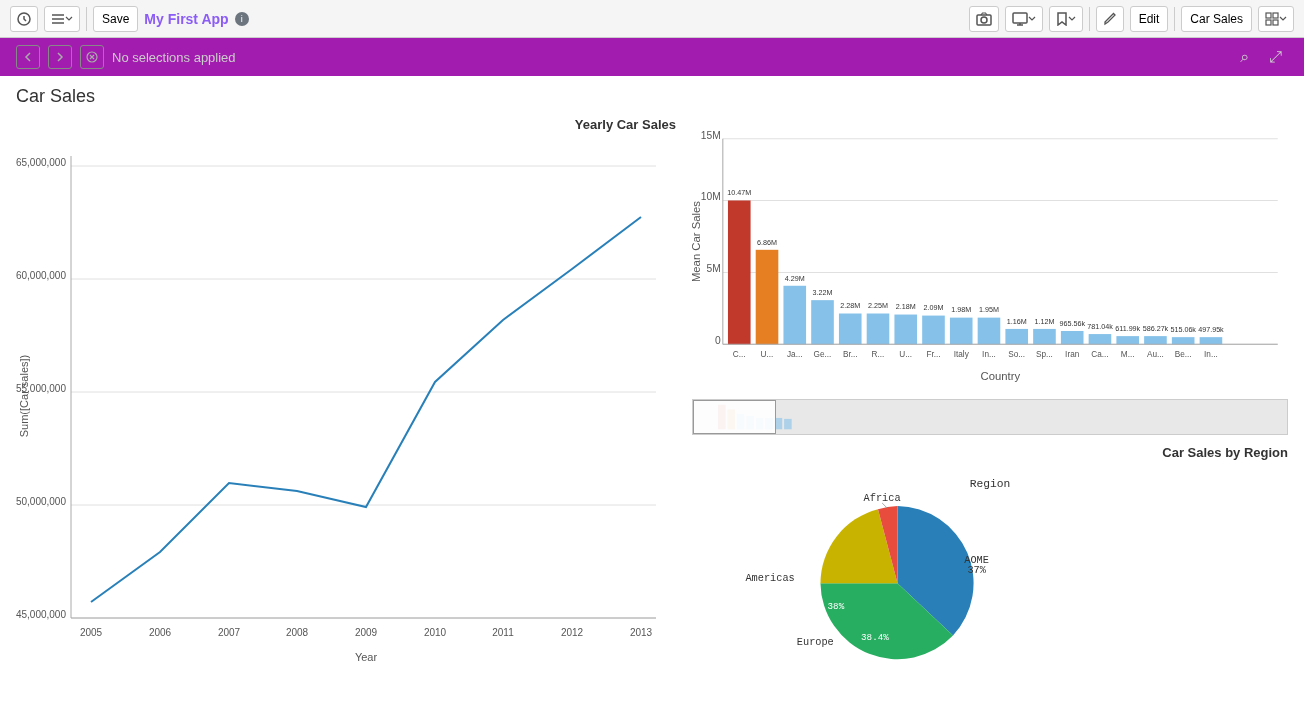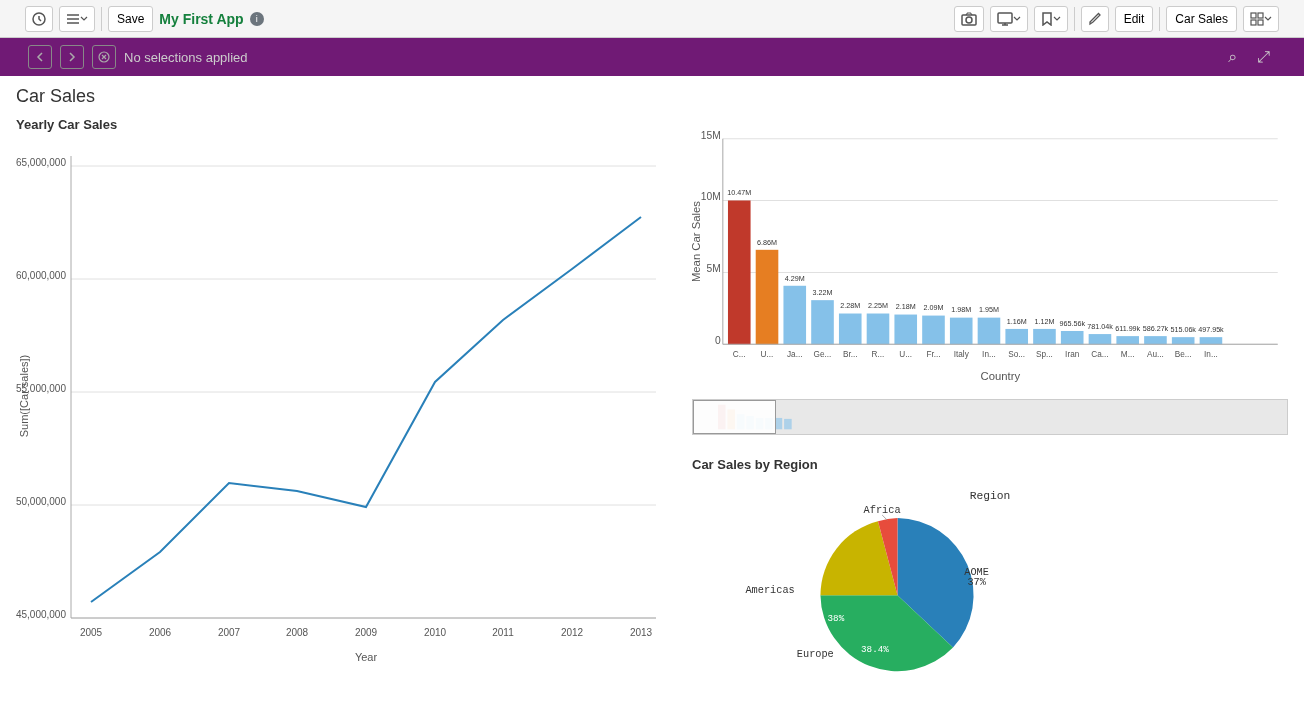--- a/index.html
+++ b/index.html
@@ -5,21 +5,21 @@
     * { box-sizing: border-box; margin: 0; padding: 0; }
     body { font-family: Arial, sans-serif; font-size: 12px; background: #fff; }
 
     
     .toolbar {
       display: flex;
       align-items: center;
       background: #f5f5f5;
       border-bottom: 1px solid #ccc;
       height: 38px;
-      padding: 0 25px;
+      padding: 0 10px;
       gap: 6px;
     }
     .toolbar-left { display: flex; align-items: center; gap: 6px; flex: 1; }
     .toolbar-right { display: flex; align-items: center; gap: 6px; }
     .toolbar-btn {
       border: 1px solid #ccc;
       background: #fff;
       border-radius: 3px;
       padding: 3px 8px;
       cursor: pointer;
@@ -33,37 +33,37 @@
       border-radius: 3px;
       padding: 3px 6px;
       cursor: pointer;
       height: 26px;
       display: flex; align-items: center; justify-content: center;
       min-width: 28px;
     }
     .app-title {
       font-size: 14px;
       font-weight: bold;
-      color: #15803d;
+      color: #8b5cf6;
     }
     .info-icon {
       width: 14px; height: 14px; border-radius: 50%;
       background: #6c757d; color: #fff;
       display: inline-flex; align-items: center; justify-content: center;
       font-size: 9px; cursor: pointer;
     }
     .divider { width: 1px; height: 24px; background: #ccc; }
 
     
     .selection-bar {
       display: flex;
       align-items: center;
-      background: #701a75;
+      background: #a21caf;
       height: 38px;
-      padding: 0 28px;
+      padding: 0 16px;
       gap: 8px;
     }
     .sel-icon {
       width: 24px; height: 24px;
       border: 1px solid #888;
       border-radius: 3px;
       display: flex; align-items: center; justify-content: center;
       color: #ccc;
       font-size: 12px;
       cursor: pointer;
@@ -95,20 +95,21 @@
       gap: 16px;
     }
     .left-panel { flex: 0 0 660px; }
     .right-panel { flex: 1; }
 
     .chart-title {
       font-size: 13px;
       font-weight: bold;
       color: #333;
       margin-bottom: 4px;
+      text-align: right;
     }
 
     
     .line-chart-container {
       width: 100%;
       height: 560px;
       position: relative;
     }
 
     
@@ -408,21 +409,21 @@
           <rect x="12" y="10" width="8" height="21" fill="#e67e22" opacity="0.6"></rect>
           <rect x="22" y="15" width="8" height="16" fill="#85c1e9" opacity="0.6"></rect>
           <rect x="32" y="17" width="8" height="14" fill="#85c1e9" opacity="0.6"></rect>
           <rect x="42" y="19" width="8" height="12" fill="#85c1e9" opacity="0.6"></rect>
           <rect x="52" y="19" width="8" height="12" fill="#85c1e9" opacity="0.6"></rect>
           <rect x="62" y="19" width="8" height="12" fill="#85c1e9" opacity="0.6"></rect>
           <rect x="72" y="20" width="8" height="11" fill="#85c1e9" opacity="0.6"></rect>
         </svg>
       </div>
 
-      <div class="chart-title" style="margin-top:22px;">Car Sales by Region</div>
+      <div class="chart-title" style="margin-top:10px;">Car Sales by Region</div>
       <div class="pie-chart-container">
         <svg width="100%" height="100%" viewBox="0 0 580 210">
 
           <text x="290" y="16" text-anchor="middle" font-size="11" fill="#333">Region</text>
 
           <path d="M200,110 L200,35 A75,75 0 0,1 254,161 Z" fill="#2980b9"></path>
 
           <path d="M200,110 L254,161 A75,75 0 0,1 125,110 Z" fill="#27ae60"></path>
 
           <path d="M200,110 L125,110 A75,75 0 0,1 181,38 Z" fill="#c8b400"></path>

